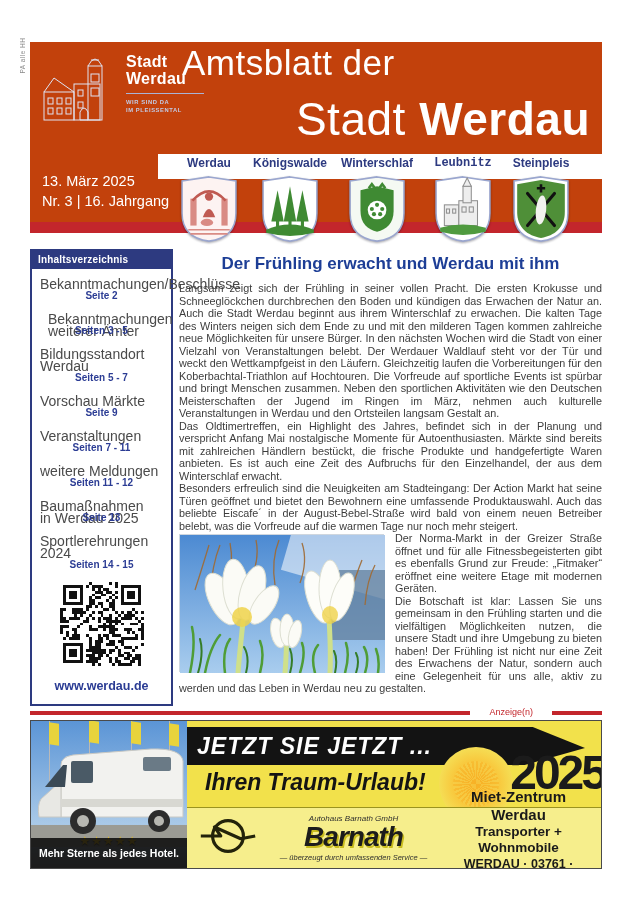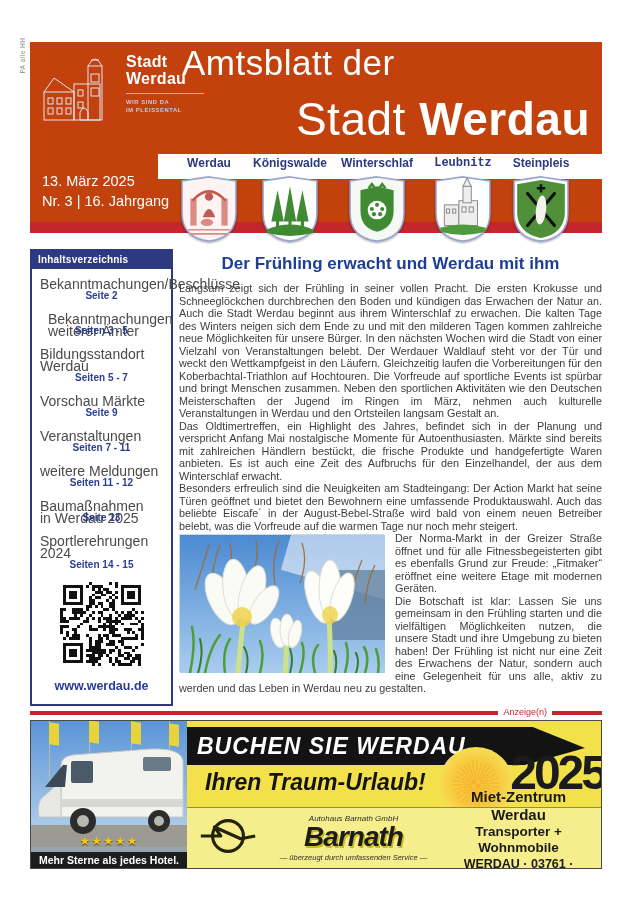--- a/index.html
+++ b/index.html
@@ -44,28 +44,28 @@
   .maxw-7 { max-width:118px; }
   .qr-wrap { text-align:center; margin-top:8px; }
   .toc-site { text-align:center; font-size:12.5px; font-weight:700; color:#2b3c94; margin-top:9px; }
   
   .article { position:absolute; left:179px; top:250px; width:423px; }
   .article h1 { font-size:17px; color:#1d3e96; text-align:center; margin:4px 0 8px; font-weight:700; }
   .article p { font-size:10.8px; color:#3c3c3c; text-align:justify; line-height:12.5px; }
   .photo { float:left; width:205px; height:138px; margin:2px 11px 2px 0; border:1px solid #cfd6de; }
   .flow::after { content:""; display:block; clear:both; }
   
-  .ad-divider { position:absolute; left:30px; top:708px; width:572px; display:flex; align-items:center; gap:5px;justify-content:space-between; }
+  .ad-divider { position:absolute; left:30px; top:708px; width:572px; display:flex; align-items:center; gap:19px;justify-content:space-between; }
   .ad-divider .bar { flex:1; height:4px; background:#c3262c; }
   .ad-divider .bar-short { width:50px; height:4px; background:#c3262c; }
   .ad-divider .label { font-size:9px; color:#c3262c; line-height:1; }
   
   .ad { position:absolute; left:30px; top:720px; width:572px; height:149px; border:1px solid #4a4a4a; display:flex; }
   .ad-photo { position:relative; width:156px; background:linear-gradient(#5b95d6, #a9c9e8 70%, #8a8a86); overflow:hidden; flex:none; }
-  .caption-strip { position:absolute; left:0; right:0; bottom:0; height:16px; background:rgba(12,12,12,.88); color:#fff;
+  .caption-strip { position:absolute; left:0; right:0; bottom:0; height:30px; background:rgba(12,12,12,.88); color:#fff;
     font-size:10.5px; font-weight:700; display:flex; align-items:center; justify-content:center; }
   .stars { position:absolute; left:0; right:0; bottom:20px; text-align:center; color:#f5c518; font-size:12px; letter-spacing:1px;
     text-shadow:0 1px 1px rgba(0,0,0,.6); }
   .ad-main { position:relative; flex:1; background:#f2e14b; overflow:hidden; }
   .banner { position:absolute; left:-4px; top:6px; width:402px; height:38px; background:#131313;
     clip-path:polygon(0 0, 87% 0, 100% 55%, 85% 100%, 0 100%);
     display:flex; align-items:center; }
   .banner-text { color:#fff; font-size:23px; font-weight:900; font-style:italic; letter-spacing:1px; padding-left:14px; white-space:nowrap; }
   .subline { position:absolute; left:18px; top:48px; font-size:23px; font-weight:800; font-style:italic; color:#141414; white-space:nowrap; }
   .sun { position:absolute; right:88px; top:26px; width:74px; height:74px; border-radius:50%;
@@ -404,21 +404,21 @@
           <circle cx="128" cy="100" r="11" fill="#2c2c2c"></circle>
             <circle cx="128" cy="100" r="5" fill="#b8b8b2"></circle>
         </svg>
       </span>
       <div class="stars">★★★★★</div>
       <div class="caption-strip">Mehr Sterne als jedes Hotel.</div>
     </div>
 
     <div class="ad-main">
       <div class="banner">
-        <span class="banner-text">BUCHEN SIE WERDAU ...</span>
+        <span class="banner-text">JETZT SIE JETZT ...</span>
       </div>
       <div class="subline">Ihren Traum-Urlaub!</div>
       <div class="sun"></div>
       <div class="year">2025</div>
 
       <div class="dealer-strip">
         <span class="opel">
           <svg width="58" height="42" viewBox="0 0 64 46">
             <circle cx="32" cy="23" r="17" fill="none" stroke="#23230a" stroke-width="3.5"></circle>
             <path d="M2 23 L24 23 L17 13 L46 26 L62 23" fill="none" stroke="#23230a" stroke-width="3.5" stroke-linejoin="round"></path>

